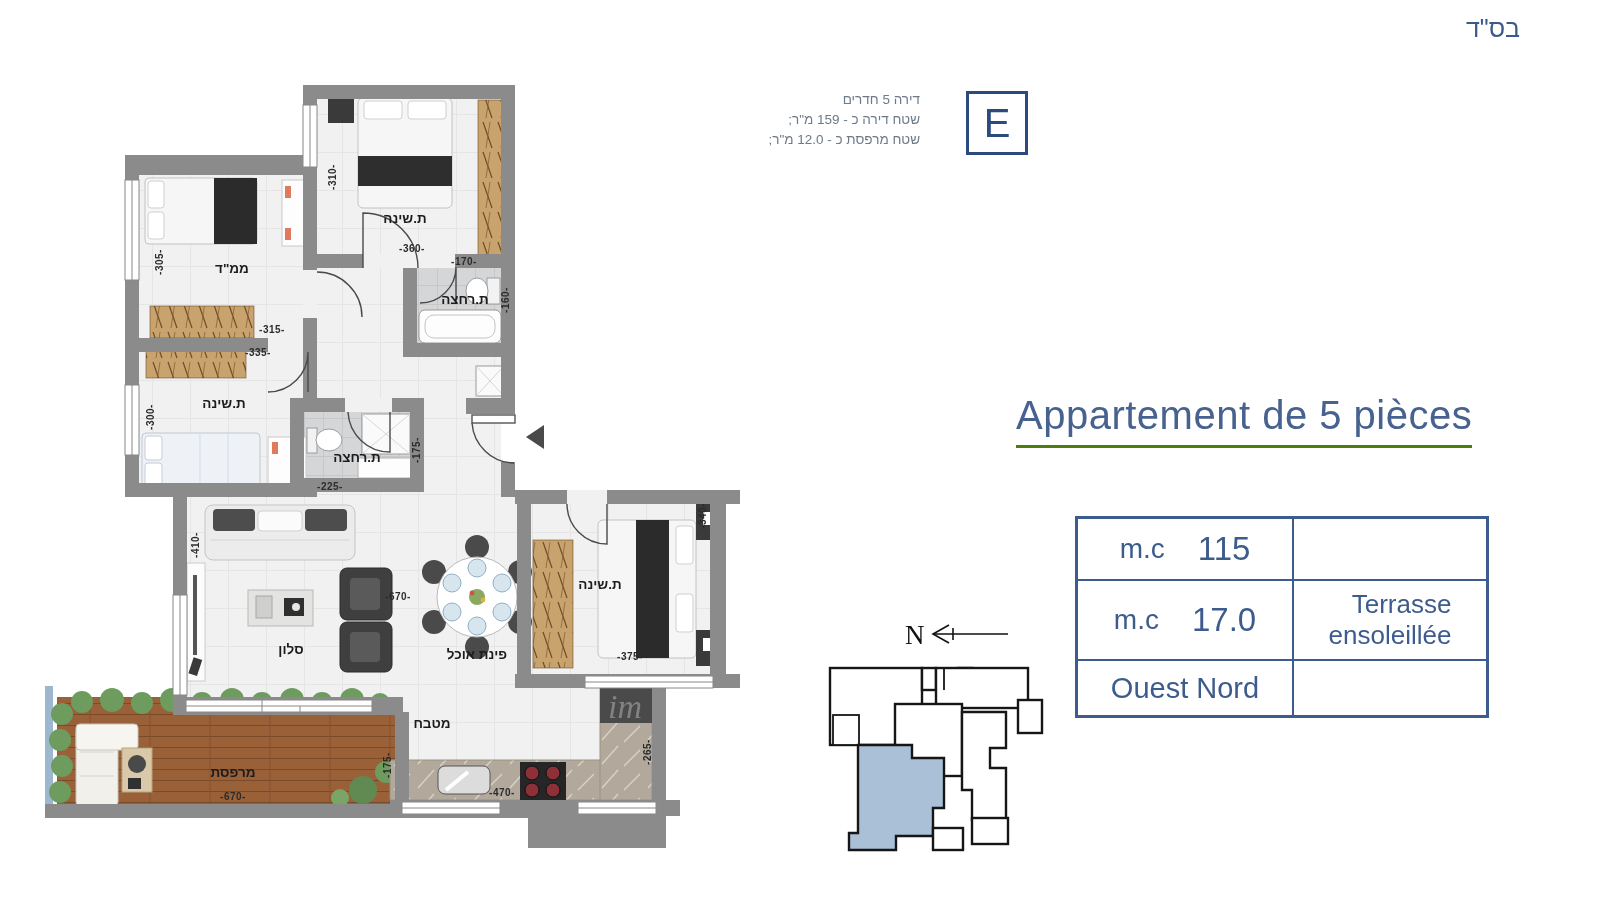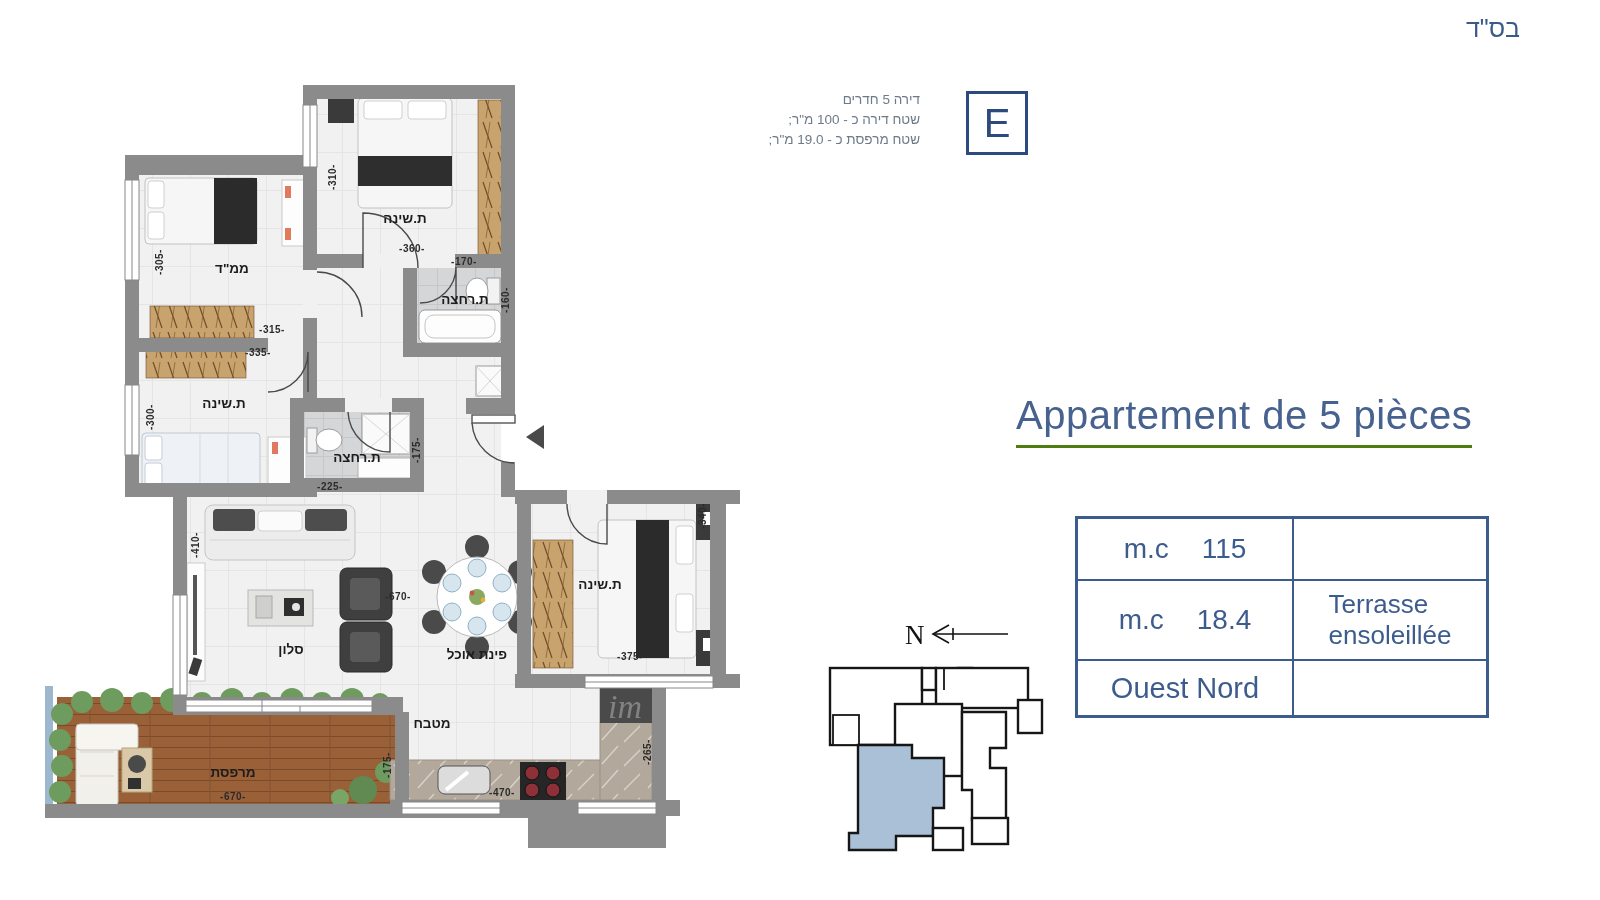--- a/index.html
+++ b/index.html
@@ -13,22 +13,22 @@
   .main-title{position:absolute;top:393px;left:1016px;font-size:40px;letter-spacing:.5px;
               color:#47628f;border-bottom:3px solid #4d7c0f;padding-bottom:7px;white-space:nowrap;}
   .spec-table{position:absolute;top:516px;left:1075px;width:408px;border:3px solid #3d5c8e;
               display:grid;grid-template-columns:216px 1fr;grid-template-rows:62px 80px 54px;
               color:#3d5c8e;background:#fff;}
   .cell{display:flex;align-items:center;justify-content:center;border-right:2.5px solid #3d5c8e;
         border-bottom:2.5px solid #3d5c8e;}
   .cell:nth-child(2n){border-right:none;}
   .cell.last-row{border-bottom:none;}
   .mc-unit{font-size:28px;margin-right:33px;text-align:center;}
-  .mc-value{font-size:28px;}
-  .note{font-size:26px;line-height:31px;text-align:left;}
+  .mc-value{font-size:33px;}
+  .note{font-size:26px;line-height:31px;text-align:right;}
   .orient{font-size:29px;}
   svg text{user-select:none;}
   .roomlbl{font-family:"Liberation Sans",sans-serif;font-size:13.5px;font-weight:bold;fill:#1c1c1c;}
   .dim{font-family:"Liberation Sans",sans-serif;font-size:10px;font-weight:bold;fill:#2b2b2b;letter-spacing:.5px;}
   .wm{font-family:"Liberation Serif",serif;font-style:italic;font-size:34px;fill:rgba(185,185,185,.5);}
   .nlabel{font-family:"Liberation Serif",serif;font-size:27px;fill:#111;}
 </style>
 </head>
 <body>
 
@@ -388,41 +388,41 @@
     <path d="M944,668V690" stroke-width="1.8"></path>
     <path d="M858,745L912,745L912,758L944,758L944,808L933,808L933,836L896,836L896,850L849,850L849,833L858,833Z" fill="#a9c0d6"></path>
     <rect x="933" y="828" width="30" height="22"></rect>
   </g>
 </svg>
 
   <div class="bsd">בס"ד</div>
 
   <div class="unit-info">
     <div>דירה 5 חדרים</div>
-    <div>שטח דירה כ - 100 מ"ר;</div>
-    <div>שטח מרפסת כ - 19.0 מ"ר;</div>
+    <div>שטח דירה כ - 159 מ"ר;</div>
+    <div>שטח מרפסת כ - 12.0 מ"ר;</div>
   </div>
 
   <div class="e-box">
     <span>E</span>
   </div>
 
   <div class="main-title">Appartement de 5 pièces</div>
 
   <div class="spec-table">
     <div class="cell">
       <span class="mc-unit">m.c</span>
       <span class="mc-value">115</span>
     </div>
     <div class="cell">
       <span class="note"></span>
     </div>
     <div class="cell">
       <span class="mc-unit">m.c</span>
-      <span class="mc-value">18.4</span>
+      <span class="mc-value">17.0</span>
     </div>
     <div class="cell">
       <span class="note">
         <span>Terrasse</span><br>
         <span>ensoleillée</span>
       </span>
     </div>
     <div class="cell last-row">
       <span class="orient">Ouest Nord</span>
     </div>

